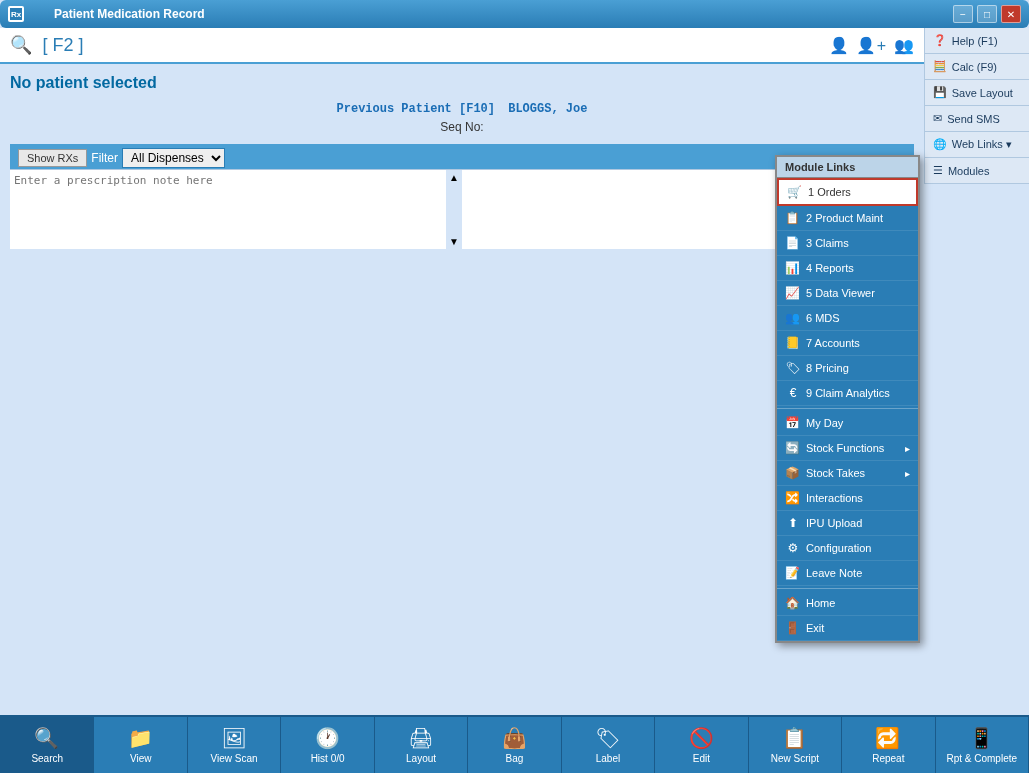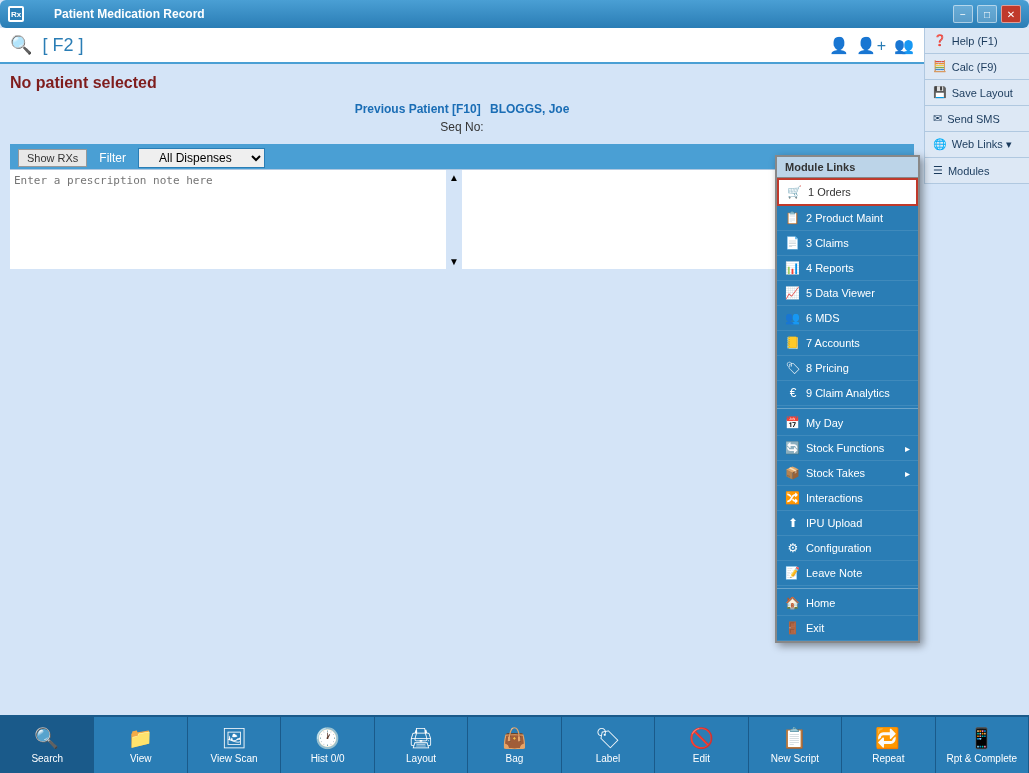--- a/index.html
+++ b/index.html
@@ -77,39 +77,39 @@
 
     
     #content-area {
       background: #d4e4f7;
       flex: 1;
       padding: 10px 10px 10px 10px;
       margin-right: 105px;
       position: relative;
     }
 
-    .no-patient { font-size: 16px; font-weight: bold; color: #7f1d1d; margin-bottom: 10px; }
-    .prev-patient { text-align: center; color: #333; margin-bottom: 4px; }
+    .no-patient { font-size: 16px; font-weight: bold; color: #0369a1; margin-bottom: 10px; }
+    .prev-patient { text-align: center; color: #333; margin-bottom: 4px; font-family: Liberation Mono, monospace; }
     .prev-patient span { color: #1a6db5; font-weight: bold; }
     .seq-no { text-align: center; color: #333; margin-bottom: 10px; }
 
     
     #filter-bar {
       background: #4a9fd4;
       padding: 4px 8px;
       display: flex;
       align-items: center;
-      gap: 12px;
+      gap: 4px;
       color: white;
       font-size: 12px;
       margin-bottom: 0;
     }
     #filter-bar select {
       font-size: 12px;
-      padding: 1px 16px;
+      padding: 1px 4px;
       border: 1px solid #2a7db5;
     }
     .show-rxs-btn {
       background: #e8e8e8;
       border: 1px solid #999;
       padding: 2px 8px;
       font-size: 11px;
       cursor: pointer;
       color: #333;
     }
@@ -333,21 +333,21 @@
           </tr>
         </thead>
         <tbody>
           <tr>
             <td colspan="13" class="no-data">&lt;No data to display&gt;</td>
           </tr>
         </tbody>
       </table>
     </div>
 
-    <div id="notes-area" style="position:relative; display:flex; margin-top: 20px; height: 100px; background: white; border-top: 1px solid #b0c8e0;">
+    <div id="notes-area" style="position:relative; display:flex; margin-top: 20px; height: 80px; background: white; border-top: 1px solid #b0c8e0;">
       <textarea class="note-box" placeholder="Enter a prescription note here" style="flex: 1 1 0%; padding: 4px; border-top: none; border-bottom: none; border-left: none; border-image: initial; border-right: 1px solid rgb(176, 200, 224); resize: none; font-size: 11px; color: rgb(136, 136, 136); outline: none;"></textarea>
       <div style="position:absolute; right:50%; top:0; width:16px; height:100%; background:#d4e4f7; display:flex; flex-direction:column; align-items:center; justify-content:space-between; padding:2px 0;">
         <span style="font-size:10px; cursor:pointer;">▲</span>
         <span style="font-size:10px; cursor:pointer;">▼</span>
       </div>
       <div style="position:absolute; right:0; top:0; width:16px; height:100%; background:#d4e4f7; display:flex; flex-direction:column; align-items:center; justify-content:space-between; padding:2px 0;">
         <span style="font-size:10px; cursor:pointer;">▲</span>
         <span style="font-size:10px; cursor:pointer;">▼</span>
       </div>
     </div>

